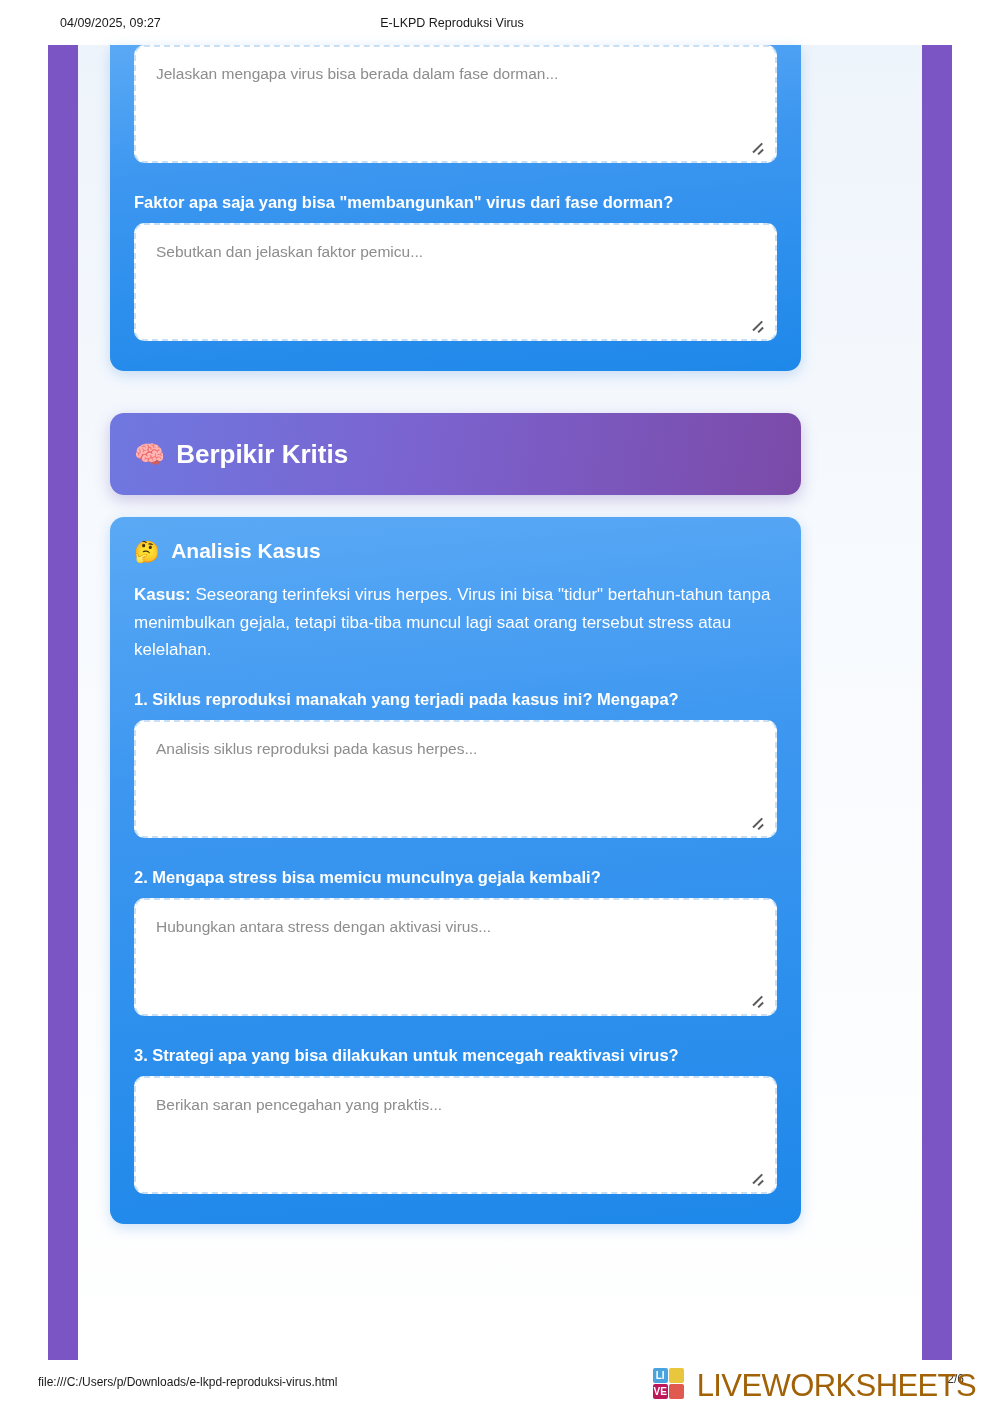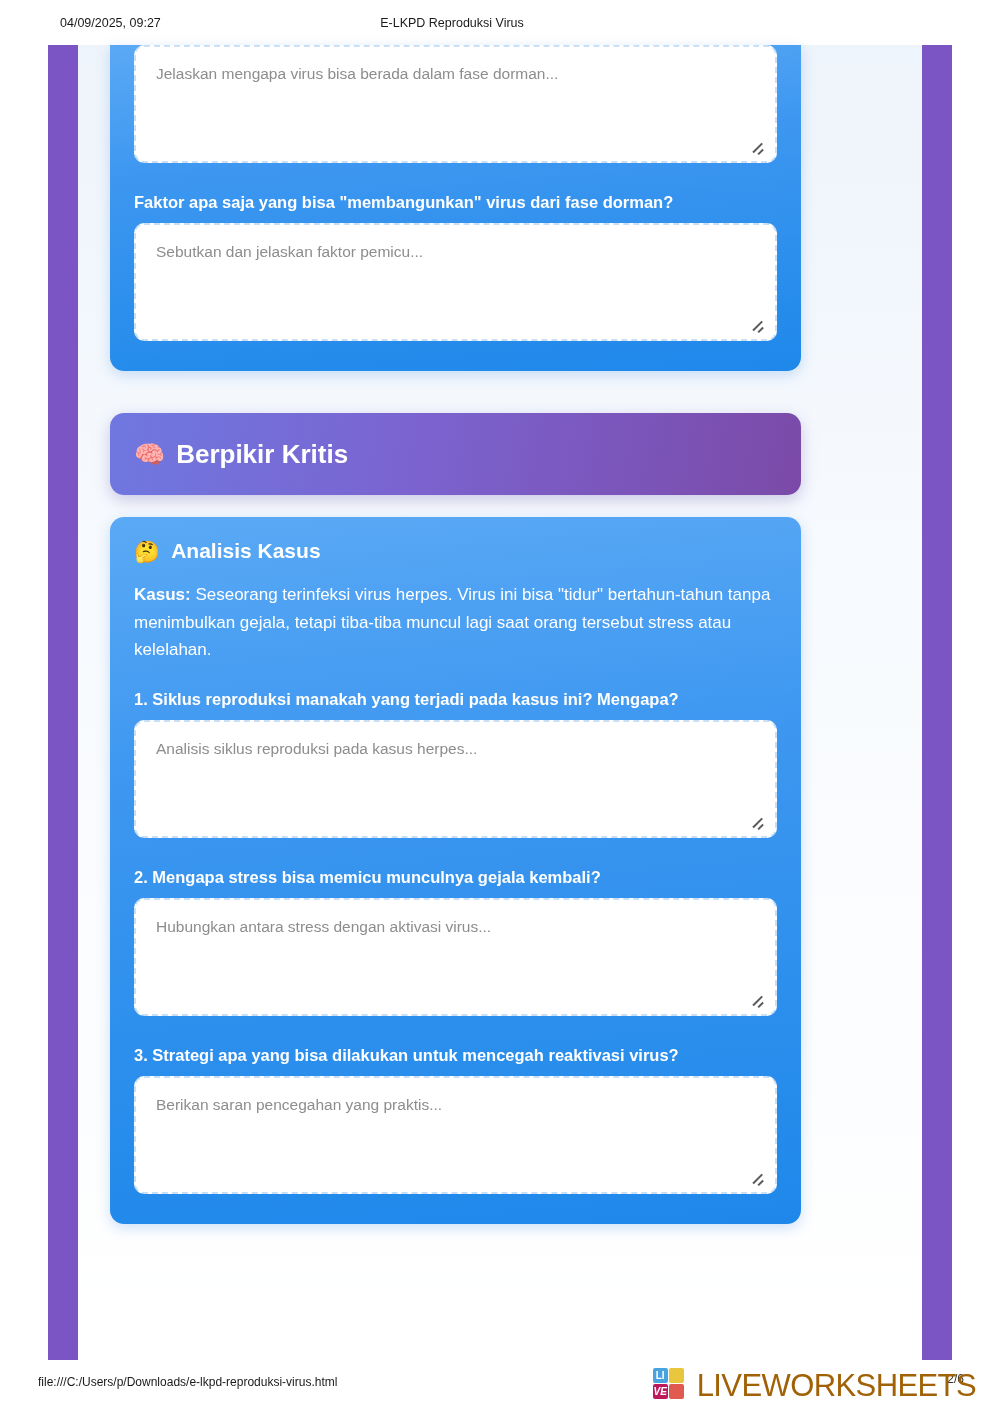--- a/index.html
+++ b/index.html
@@ -69,21 +69,21 @@
     align-items: center;
     justify-content: center;
     font-size: 10px;
     font-weight: bold;
     color: #ffffff;
     border-radius: 2px;
     font-family: "Liberation Sans", sans-serif;
   }
   .lw-c1 { background: #4aa3df; }
   .lw-c2 { background: #e8c63d; }
-  .lw-c3 { background: #be185d; font-style: italic; }
+  .lw-c3 { background: #be185d; }
   .lw-c4 { background: #e05a4f; }
   .lw-word {
     font-size: 31px;
     font-weight: normal;
     letter-spacing: -0.6px;
     color: #a16207;
     font-family: "Liberation Sans", sans-serif;
   }
 
   

